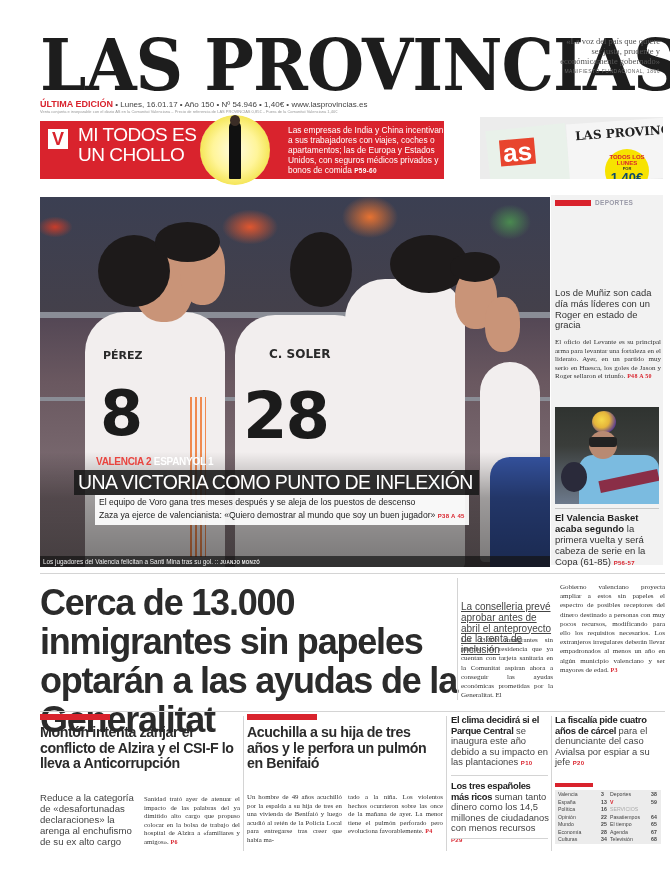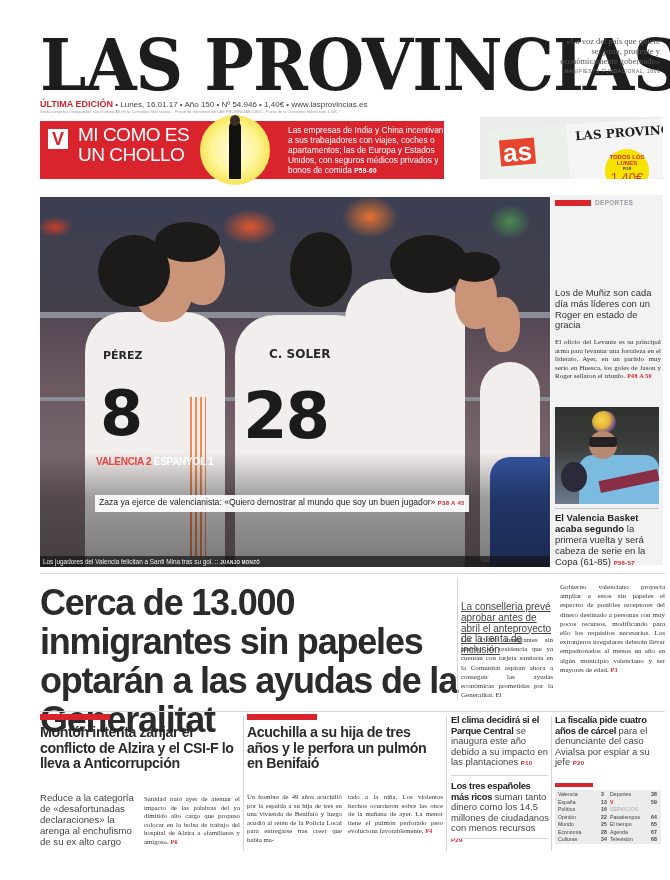--- a/index.html
+++ b/index.html
@@ -51,21 +51,21 @@
   .as-paper1 { left: 8px; top: 10px; width: 80px; height: 56px; background: #e9f1ea; transform: rotate(-6deg); }
   .as-logo { left: 20px; top: 22px; background: #e8452e; color: #fff; font-weight: 900; font-size: 26px; line-height: 26px; padding: 0 3px; transform: rotate(-5deg); }
   .lp-paper { left: 88px; top: 4px; width: 100px; height: 60px; background: #f5f5f5; transform: rotate(-4deg); }
   .lp-mini { left: 95px; top: 8px; font-family: "DejaVu Serif", serif; font-weight: 900; font-size: 12px; color: #222; transform: rotate(-4deg); white-space: nowrap; }
   .price-badge {
     left: 125px; top: 32px; width: 44px; height: 44px; border-radius: 50%; background: #f7e300;
     text-align: center; color: #d9232d;
   }
   .price-badge .l1 { font-size: 6px; font-weight: 700; line-height: 6px; margin-top: 5px; }
   .price-badge .l2 { font-size: 4px; color: #333; font-weight: 700; line-height: 5px; }
-  .price-badge .l3 { font-size: 13px; font-weight: 400; color: #c2410c; line-height: 13px; }
+  .price-badge .l3 { font-size: 13px; font-weight: 700; color: #0c4a6e; line-height: 13px; }
 
   
   .photo {
     left: 40px; top: 197px; width: 510px; height: 370px; overflow: hidden;
     background: linear-gradient(180deg, #3a3a44 0%, #4a4050 25%, #6a5860 50%, #8a7c80 100%);
   }
   .crowd { left: 0; top: 0; width: 510px; height: 120px;
     background:
       radial-gradient(ellipse 40px 25px at 210px 30px, #e0562f 0%, transparent 70%),
       radial-gradient(ellipse 40px 30px at 330px 20px, #e77231 0%, transparent 70%),
@@ -139,21 +139,21 @@
   <div class="motto-sign">MANIFIESTO FUNDACIONAL, 1866</div>
 </div>
 <div class="abs edition-line">
   <span class="edition-label">ÚLTIMA EDICIÓN</span><span> • Lunes, 16.01.17 • Año 150 • Nº 54.946 • 1,40€ • www.lasprovincias.es</span>
 </div>
 <div class="abs fine-print">Venta conjunta e inseparable con el diario AS en la Comunitat Valenciana – Precio de referencia de LAS PROVINCIAS 0,85€ – Fuera de la Comunitat Valenciana 1,40€</div>
 
 <div class="abs promo">
   <div class="abs promo-v">V</div>
   <div class="abs promo-title">
-    <div>MI COMO ES</div>
+    <div>MI TODOS ES</div>
     <div>UN CHOLLO</div>
   </div>
   <div class="abs promo-figure">
     <div class="abs promo-man"></div>
     <div class="abs promo-head"></div>
   </div>
   <div class="abs promo-text">
     <span>Las empresas de India y China incentivan a sus trabajadores con viajes, coches o apartamentos; las de Europa y Estados Unidos, con seguros médicos privados y bonos de comida</span>
     <span class="page-ref">P59-60</span>
   </div>
@@ -198,21 +198,25 @@
   <div class="abs hair" style="left:410px;top:55px;width:50px;height:30px;"></div>
   <div class="abs skin" style="left:445px;top:100px;width:35px;height:55px;"></div>
   <div class="abs player" style="left:440px;top:165px;width:60px;height:200px;"></div>
   <div class="abs" style="left:450px;top:260px;width:60px;height:110px;background:#3553a0;border-radius:20px 0 0 0;"></div>
 
   <div class="abs photo-overlay"></div>
   <div class="abs score-line">
     <span class="home">VALENCIA 2</span>
     <span>ESPANYOL 1</span>
   </div>
+  <div class="abs headline-box">
+    <div class="photo-headline">UNA VICTORIA COMO PUNTO DE INFLEXIÓN</div>
+  </div>
   <div class="abs deck-box">
+    <div class="deck-line">El equipo de Voro gana tres meses después y se aleja de los puestos de descenso</div>
     <div class="deck-line">
       <span>Zaza ya ejerce de valencianista: «Quiero demostrar al mundo que soy un buen jugador»</span>
       <span class="page-ref-red">P38 A 45</span>
     </div>
   </div>
   <div class="abs caption">
     <span>Los jugadores del Valencia felicitan a Santi Mina tras su gol.</span>
     <span> :: </span>
     <span class="caption-credit">JUANJO MONZÓ</span>
   </div>

